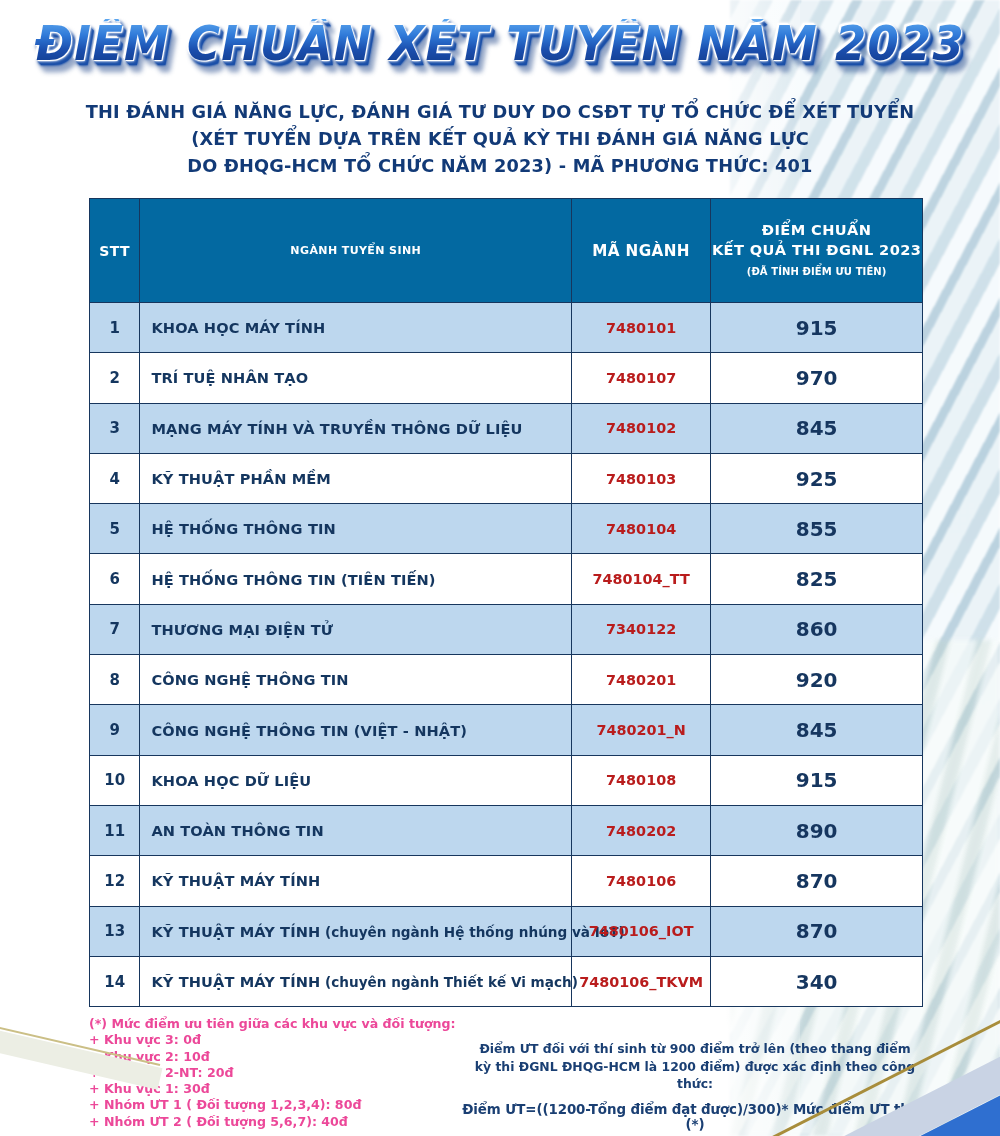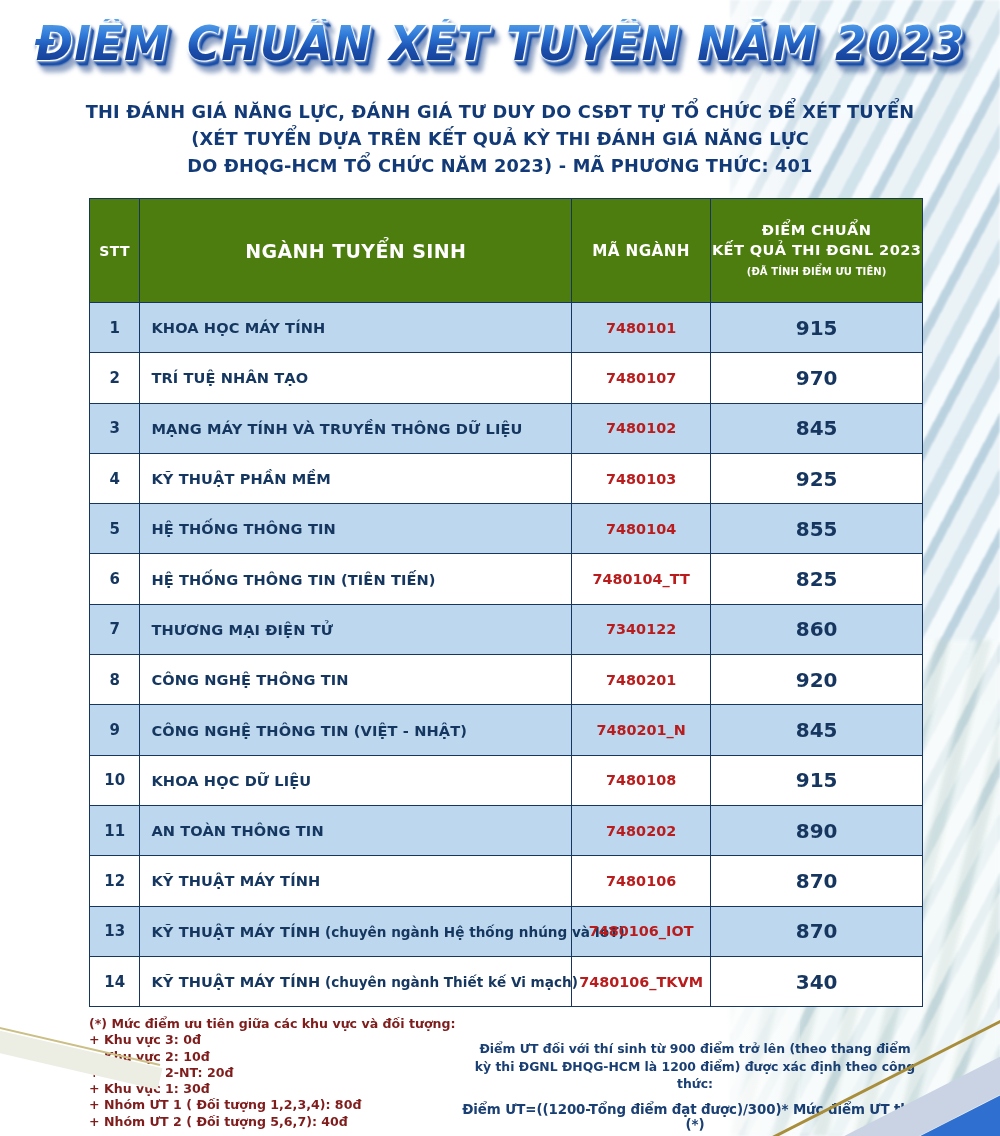--- a/index.html
+++ b/index.html
@@ -135,30 +135,30 @@
   table.scores {
     width: 834px;
     border-collapse: collapse;
     table-layout: fixed;
     font-family: "DejaVu Sans", sans-serif;
   }
   table.scores th, table.scores td {
     border: 1.5px solid #17365d;
   }
   thead th {
-    background: #4d7c0f;
+    background: #0369a1;
     color: #ffffff;
     height: 104px;
     font-weight: 700;
     letter-spacing: 0.4px;
     vertical-align: middle;
     text-align: center;
   }
   th.c-stt   { width: 50px;  font-size: 14px; margin-top: 33px; }
-  th.c-name  { width: 428px; font-size: 19px; }
+  th.c-name  { width: 428px; font-size: 11px; }
   th.c-code  { width: 138px; font-size: 15.2px; }
   th.c-score { width: 210px; font-size: 14.6px; line-height: 20px; }
   th.c-score .hdr-small {
     display: block;
     font-size: 10px;
     letter-spacing: 0.1px;
     margin-top: 2px;
   }
 
   tbody tr { height: 50.3px; }
@@ -195,21 +195,21 @@
     font-size: 20px;
     font-weight: 700;
     color: #16365f;
   }
 
   
   .note-left {
     position: absolute;
     left: 89px; top: 1016px;
     width: 400px;
-    color: #7f1d1d;
+    color: #ec4899;
     font-size: 12.6px;
     font-weight: 700;
     line-height: 16.3px;
     font-family: "DejaVu Sans", sans-serif;
   }
   .note-right {
     position: absolute;
     left: 460px; top: 1040px;
     width: 470px;
     text-align: center;

